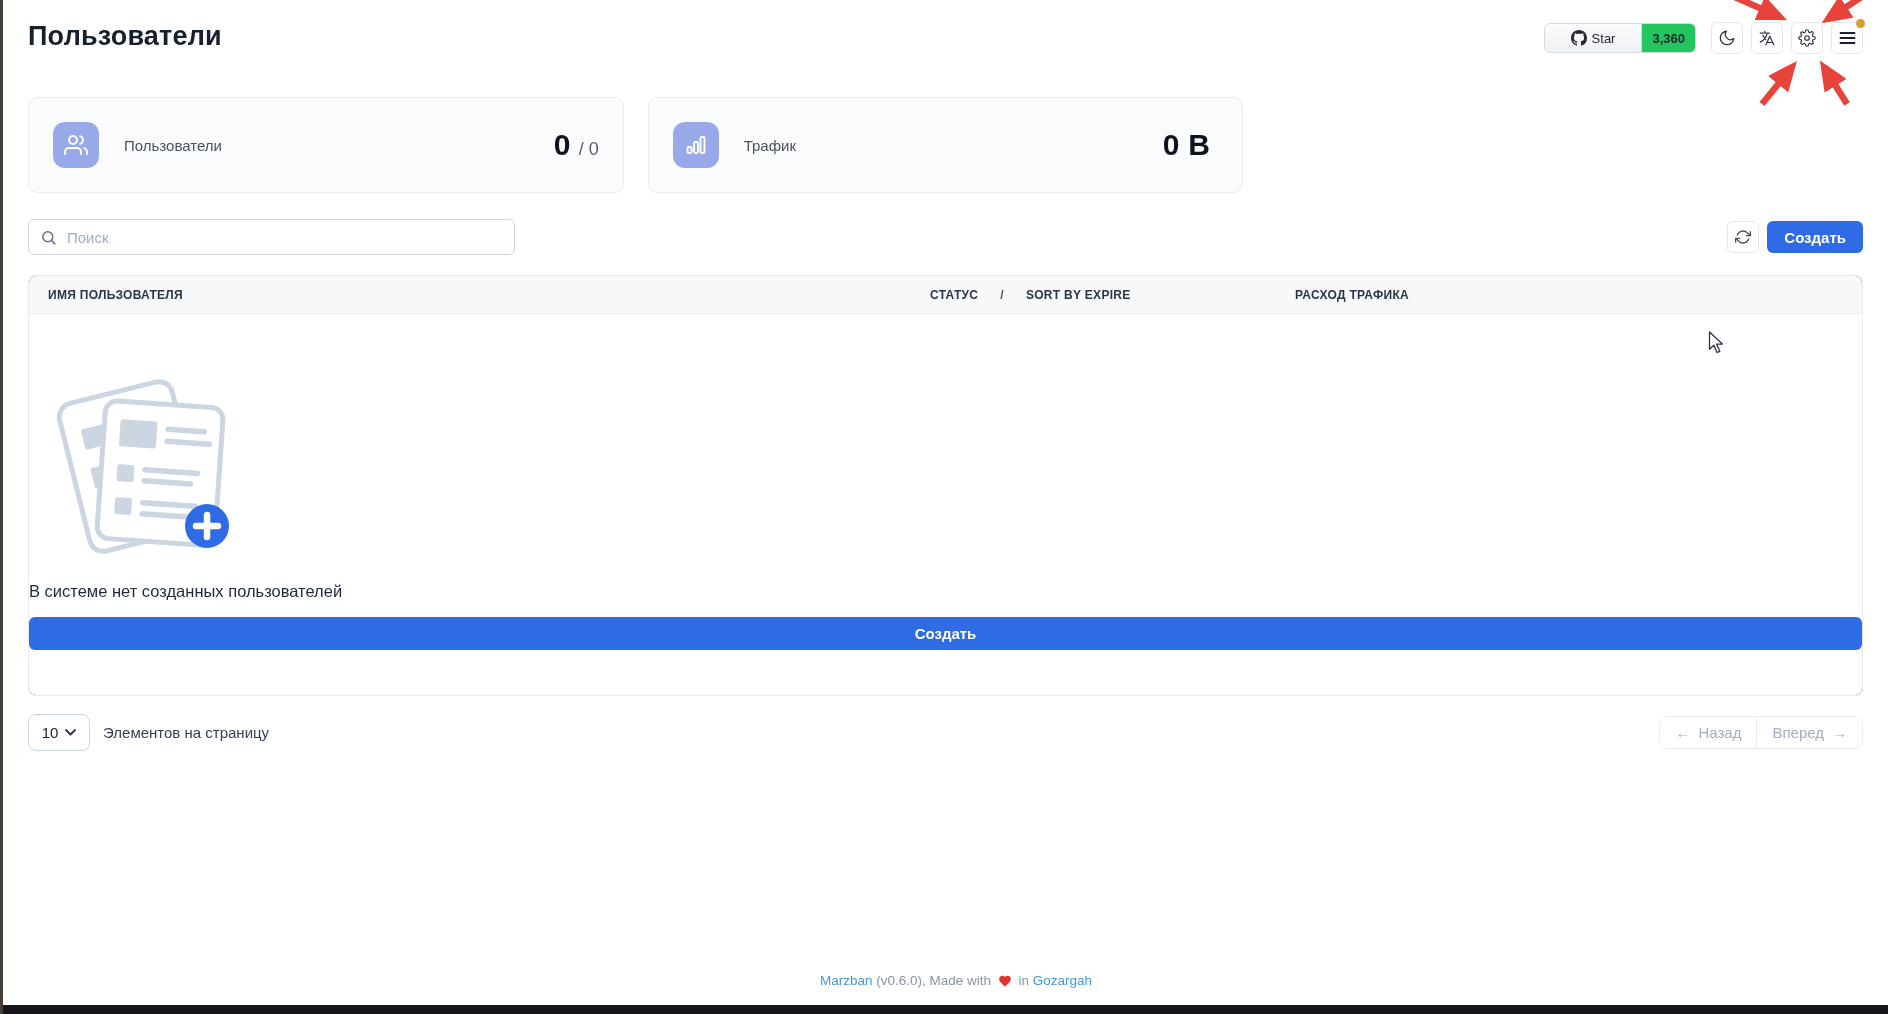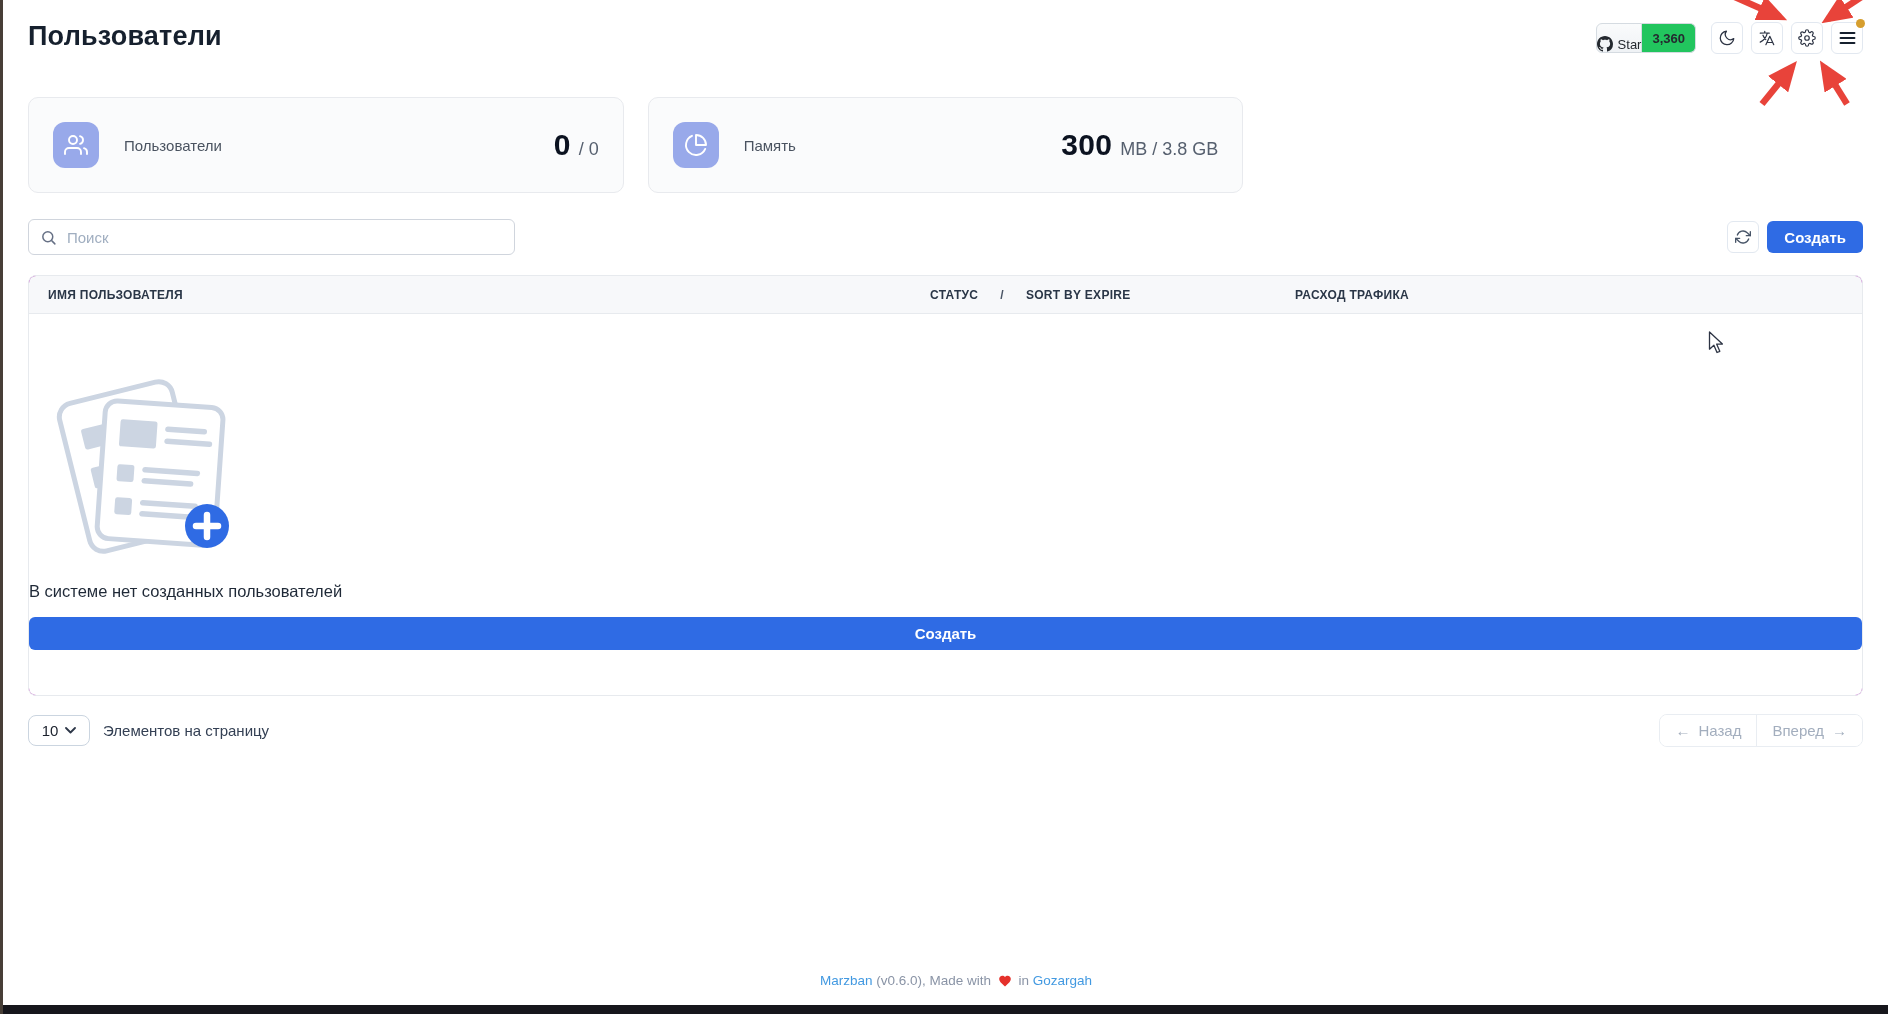--- a/index.html
+++ b/index.html
@@ -8,21 +8,21 @@
   .screen { position:relative; width:1888px; height:1014px; background:#fff; overflow:hidden; }
   .left-strip { position:absolute; left:0; top:0; width:3px; height:100%; background:#473e37; z-index:40; }
   .bottom-bar { position:absolute; left:0; bottom:0; width:100%; height:9px; background:#16161c; z-index:39; }
   .app { position:relative; padding:21px 25px 0 28px; }
 
   
   .page-header { display:flex; justify-content:space-between; align-items:flex-start; height:54px; }
   .page-title { font-size:27px; font-weight:700; color:#16202e; letter-spacing:.2px; }
   .topbar { display:flex; align-items:center; gap:8px; height:32px; margin-top:1px; }
   .gh-group { display:flex; height:30px; margin-right:7px; font-size:13px; color:#24292f; }
-  .gh-star { display:flex; align-items:flex-end; gap:5px; padding:0 0; background:linear-gradient(#fafbfc,#eff2f5);
+  .gh-star { display:flex; align-items:center; gap:5px; padding:0 26px; background:linear-gradient(#fafbfc,#eff2f5);
              border:1px solid #d5dbe1; border-radius:6px 0 0 6px; }
   .gh-count { display:flex; align-items:center; padding:0 10px; background:#22c55e; border:1px solid #d5dbe1;
               border-left:none; border-radius:0 6px 6px 0; font-weight:600; }
   .icon-btn { width:32px; height:32px; border:1px solid #e2e8f0; border-radius:6px; background:#fff;
               display:flex; align-items:center; justify-content:center; cursor:pointer; position:relative; }
   .icon-btn svg { display:block; }
   .notif-dot { position:absolute; top:-4px; right:-3px; width:9px; height:9px; border-radius:50%; background:#d69e2e; }
   .arrows-overlay { position:absolute; left:1700px; top:0; width:188px; height:108px; pointer-events:none; z-index:50; }
 
   
@@ -59,21 +59,21 @@
   .th-status .sep { color:#4a5565; }
   .th-traffic { left:1266px; }
   .tbody { height:381px; position:relative; background:#fff; }
   .empty-wrap { display:flex; flex-direction:column; padding-top:50px; }
   .empty-msg { margin-top:26px; font-size:16.5px; font-weight:500; color:#1f2937; }
   .empty-wrap .btn-primary { margin-top:16px; height:33px; }
 
   
   .pagination { display:flex; justify-content:space-between; align-items:center; margin-top:18px; }
   .pag-left { display:flex; align-items:center; }
-  .per-page { width:62px; height:31px; border:1px solid #cbd5e0; border-radius:8px; background:#fff;
+  .per-page { width:62px; height:37px; border:1px solid #cbd5e0; border-radius:8px; background:#fff;
               display:flex; align-items:center; justify-content:center; gap:7px; font-size:15px;
               color:#1a202c; cursor:pointer; }
   .per-page-label { margin-left:13px; font-size:15px; color:#344054; }
   .pager { display:flex; border:1px solid #e9edf2; border-radius:8px; overflow:hidden; background:#fff; }
   .pager button { height:31px; padding:0 15px; background:#fff; border:none; font-size:15px; color:#a3aebe;
                   display:flex; align-items:center; gap:8px; cursor:default; font-family:"Liberation Sans",sans-serif; }
   .pager .divider { width:1px; background:#e9edf2; }
 
   
   .footer { position:absolute; left:12px; width:100%; bottom:26px; text-align:center; font-size:13.5px; color:#8a94a6; }
@@ -141,34 +141,35 @@
               <path d="M16 3.13a4 4 0 0 1 0 7.75"></path>
             </svg>
         </div>
         <div class="stat-label">Пользователи</div>
         <div class="stat-value">
           <span class="big">0</span>
           <span class="small">/ 0</span>
         </div>
       </div>
 
-
       <div class="stat-card">
         <div class="stat-icon">
           <svg width="24" height="24" viewBox="0 0 24 24" fill="none" stroke="#fff" stroke-width="1.9" stroke-linecap="round" stroke-linejoin="round">
-              <path d="M21.21 15.89A10 10 0 1 1 8 2.83"></path>
-              <path d="M22 12A10 10 0 0 0 12 2v10z"></path>
-            </svg>
-        </div>
-        <div class="stat-label">Память</div>
+              <rect x="3.5" y="14" width="4" height="6" rx="1.2"></rect>
+              <rect x="10" y="9" width="4" height="11" rx="1.2"></rect>
+              <rect x="16.5" y="4" width="4" height="16" rx="1.2"></rect>
+            </svg>
+        </div>
+        <div class="stat-label">Трафик</div>
         <div class="stat-value">
-          <span class="big">300</span>
-          <span class="small">MB / 3.8 GB</span>
-        </div>
-      </div>
+          <span class="big">0 B</span>
+          <span class="small"></span>
+        </div>
+      </div>
+
     </div>
 
     <div class="toolbar">
       <div class="search-wrap">
         <svg width="17" height="17" viewBox="0 0 24 24" fill="none" stroke="#667085" stroke-width="2.1" stroke-linecap="round">
             <circle cx="11" cy="11" r="7"></circle>
             <line x1="16.8" y1="16.8" x2="21" y2="21"></line>
           </svg>
         <input class="search-input" type="text" placeholder="Поиск" style="">
       </div>

